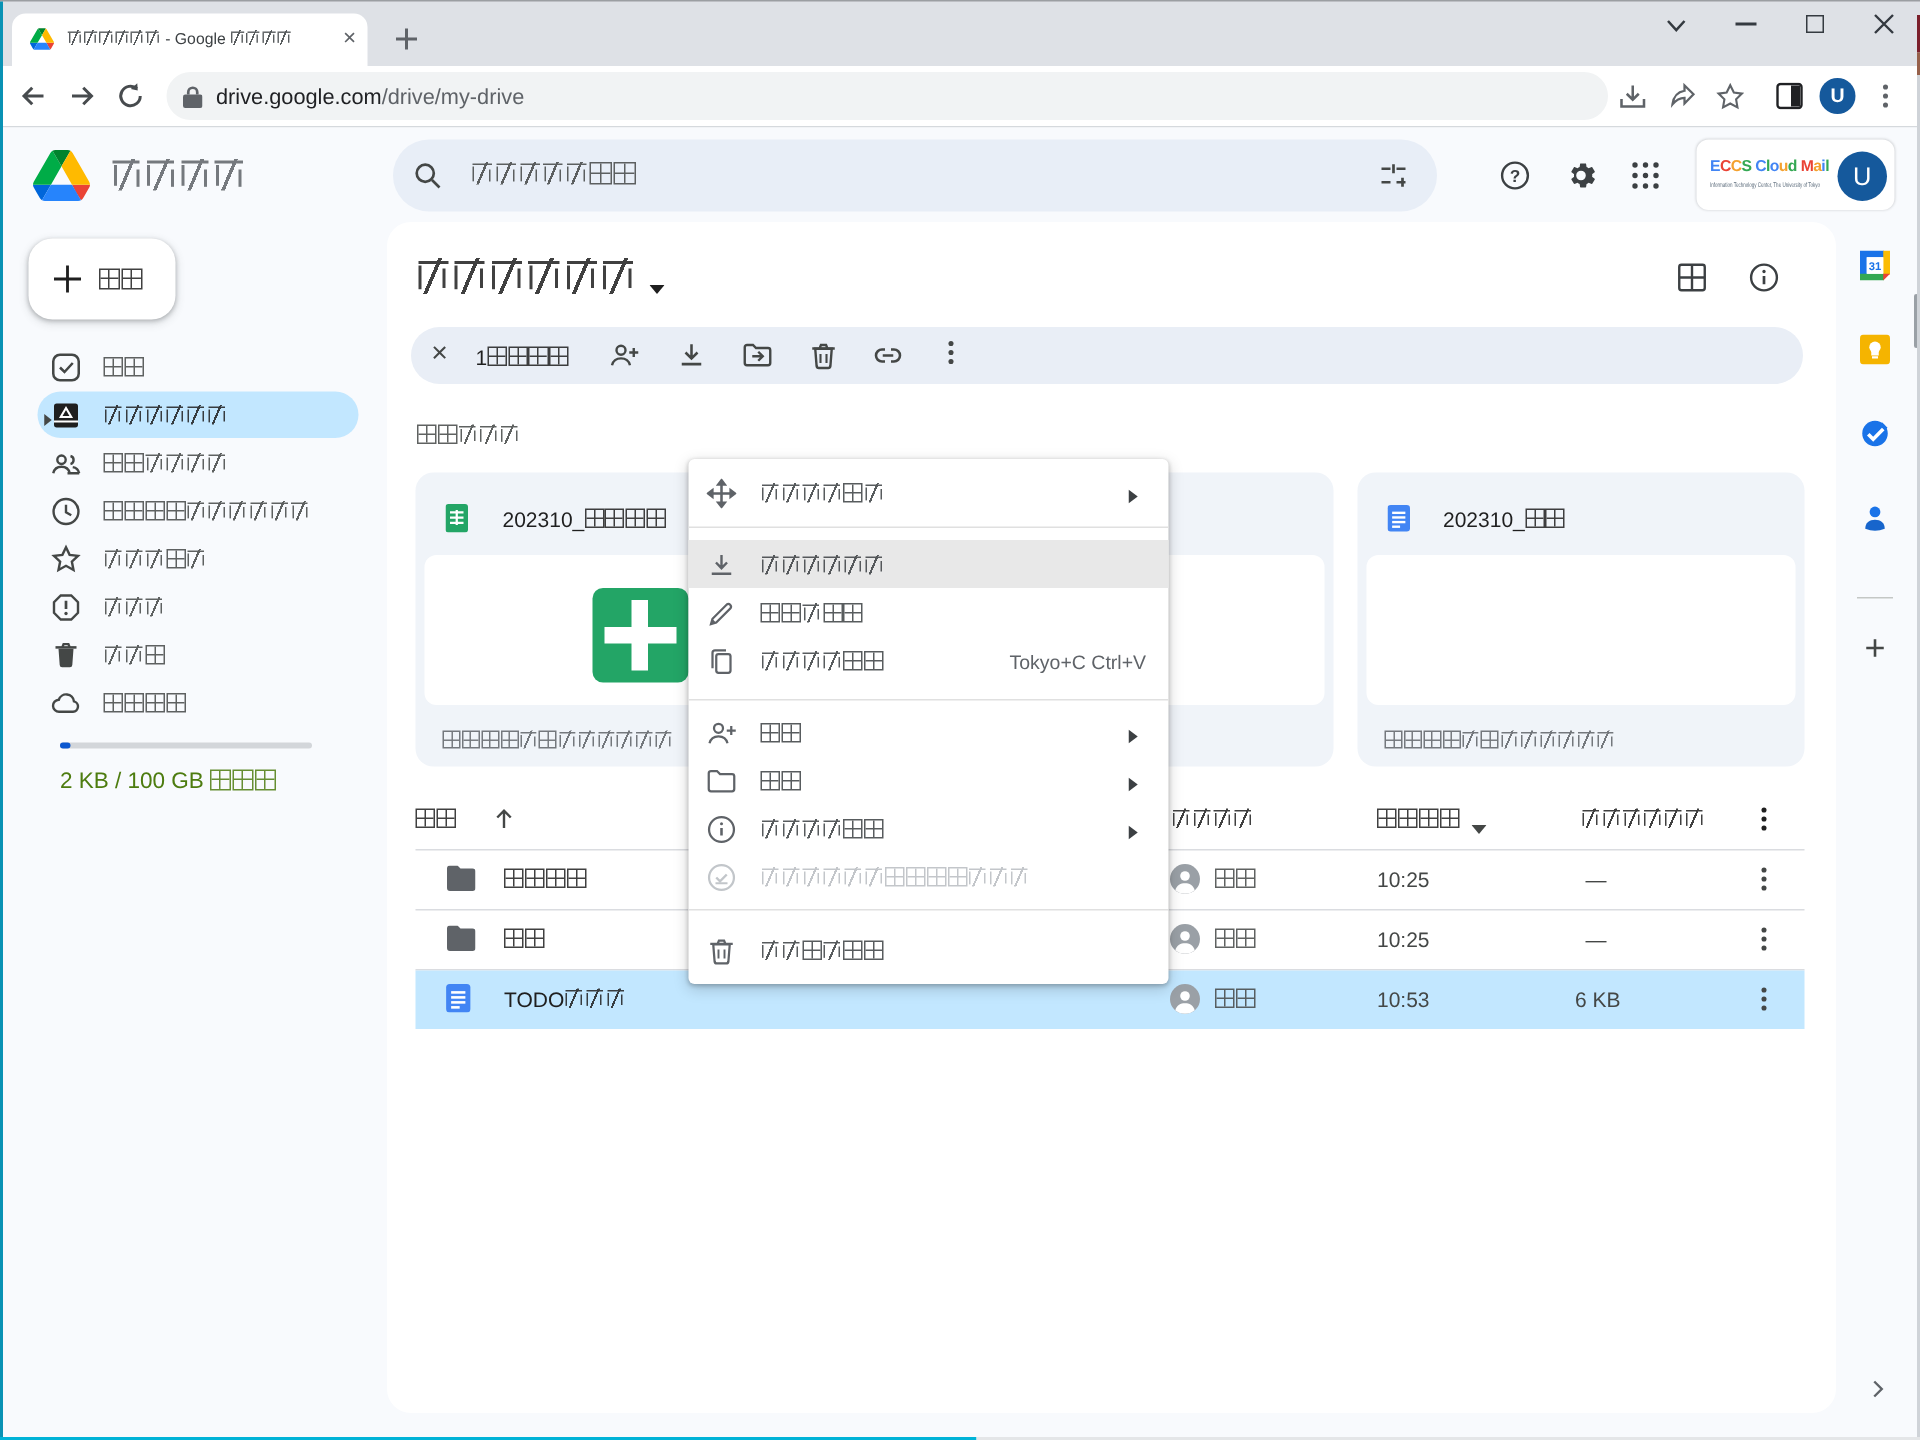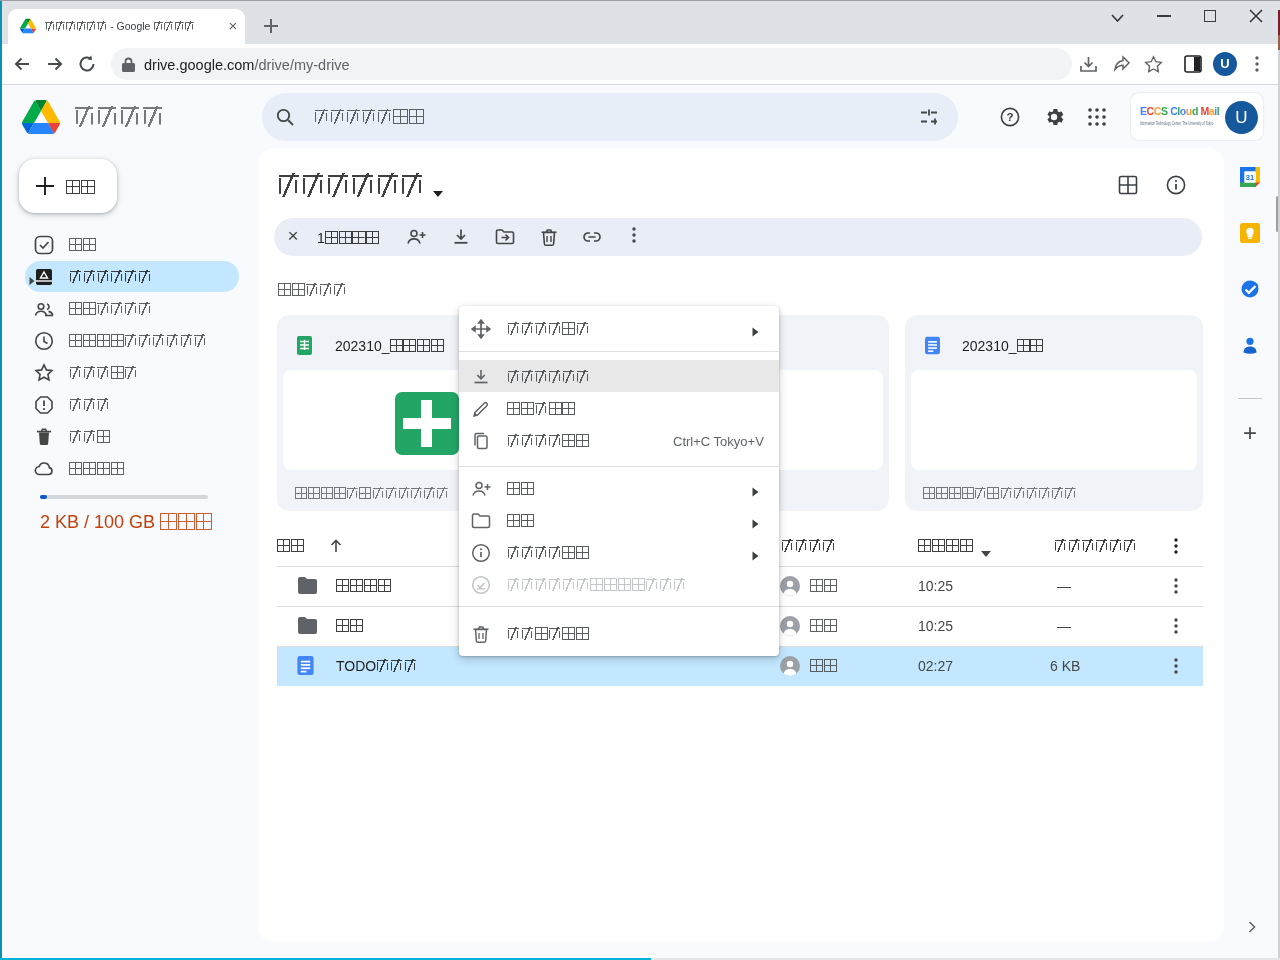--- a/index.html
+++ b/index.html
@@ -182,21 +182,21 @@
 <div class="abs" style="left:69px;top:237px;font-size:14px;color:#444746"><span class="jg jk"></span><span class="jg jk"></span></div>
 <div class="abs" style="left:69px;top:269px;font-size:14px;color:#1f1f1f"><span class="jg ja"></span><span class="jg ja"></span><span class="jg ja"></span><span class="jg ja"></span><span class="jg ja"></span><span class="jg ja"></span></div>
 <div class="abs" style="left:69px;top:301px;font-size:14px;color:#444746"><span class="jg jk"></span><span class="jg jk"></span><span class="jg ja"></span><span class="jg ja"></span><span class="jg ja"></span><span class="jg ja"></span></div>
 <div class="abs" style="left:69px;top:333px;font-size:14px;color:#444746"><span class="jg jk"></span><span class="jg jk"></span><span class="jg jk"></span><span class="jg jk"></span><span class="jg ja"></span><span class="jg ja"></span><span class="jg ja"></span><span class="jg ja"></span><span class="jg ja"></span><span class="jg ja"></span></div>
 <div class="abs" style="left:69px;top:365px;font-size:14px;color:#444746"><span class="jg ja"></span><span class="jg ja"></span><span class="jg ja"></span><span class="jg jk"></span><span class="jg ja"></span></div>
 <div class="abs" style="left:69px;top:397px;font-size:14px;color:#444746"><span class="jg ja"></span><span class="jg ja"></span><span class="jg ja"></span></div>
 <div class="abs" style="left:69px;top:429px;font-size:14px;color:#444746"><span class="jg ja"></span><span class="jg ja"></span><span class="jg jk"></span></div>
 <div class="abs" style="left:69px;top:461px;font-size:14px;color:#444746"><span class="jg jk"></span><span class="jg jk"></span><span class="jg jk"></span><span class="jg jk"></span></div>
 <div class="abs" style="left:40px;top:495px;width:168px;height:4px;background:#d3d6da;border-radius:2px"></div>
 <div class="abs" style="left:40px;top:495px;width:7px;height:4px;background:#0b57d0;border-radius:2px"></div>
-<div class="abs" style="left:40px;top:512px;font-size:18px;color:#c2410c">2 KB / 100 GB <span class="jg jk"></span><span class="jg jk"></span><span class="jg jk"></span></div>
+<div class="abs" style="left:40px;top:512px;font-size:15px;color:#4d7c0f">2 KB / 100 GB <span class="jg jk"></span><span class="jg jk"></span><span class="jg jk"></span></div>
 
 <div class="abs" style="left:277px;top:171px;font-size:25px;color:#1f1f1f"><span class="jg ja"></span><span class="jg ja"></span><span class="jg ja"></span><span class="jg ja"></span><span class="jg ja"></span><span class="jg ja"></span></div>
 <div class="abs" id="caret-title" style="left:433px;top:183px;width:10px;height:6px"><svg width="100%" height="100%" viewBox="0 0 10 6" fill="none">
       <path d="M0 0 H10 L5 6 Z" fill="#1f1f1f"></path>
     </svg></div>
 <div class="abs" id="gridview-icon" style="left:1118px;top:175px;width:20px;height:20px"><svg width="100%" height="100%" viewBox="0 0 20 20" fill="none">
       <g stroke="#3c4043" stroke-width="1.6">
         <rect x="1.5" y="1.5" width="17" height="17" rx="1.5"></rect>
         <path d="M10 1.5 V18.5 M1.5 10 H18.5"></path>
       </g>
@@ -330,21 +330,21 @@
       <rect x="3.5" y="12" width="10" height="1.8" fill="#fff"></rect>
       <rect x="3.5" y="15.5" width="6" height="1.8" fill="#fff"></rect>
     </svg></div>
 <div class="abs" style="left:336px;top:658px;font-size:14px;color:#1f1f1f">TODO<span class="jg ja"></span><span class="jg ja"></span><span class="jg ja"></span></div>
 <div class="abs" id="av3" style="left:780px;top:656px;width:20px;height:20px"><svg width="100%" height="100%" viewBox="0 0 20 20" fill="none">
       <circle cx="10" cy="10" r="10" fill="#9aa0a6"></circle>
       <circle cx="10" cy="8" r="3.2" fill="#fff"></circle>
       <path d="M3.5 17.5c1-3.4 3.6-4.6 6.5-4.6s5.5 1.2 6.5 4.6a10 10 0 0 1-13 0z" fill="#fff"></path>
     </svg></div>
 <div class="abs" style="left:810px;top:658px;font-size:14px;color:#444746"><span class="jg jk"></span><span class="jg jk"></span></div>
-<div class="abs" style="left:918px;top:658px;font-size:14px;color:#444746">02:27</div>
+<div class="abs" style="left:918px;top:658px;font-size:14px;color:#444746">10:53</div>
 <div class="abs" style="left:1050px;top:658px;font-size:14px;color:#444746">6 KB</div>
 <div class="abs" id="r3-dots" style="left:1174px;top:658px;width:4px;height:16px"><svg width="100%" height="100%" viewBox="0 0 4 16" fill="none">
       <circle cx="2" cy="2" r="1.7" fill="#444746"></circle>
       <circle cx="2" cy="8" r="1.7" fill="#444746"></circle>
       <circle cx="2" cy="14" r="1.7" fill="#444746"></circle>
     </svg></div>
 
 <div class="abs" id="cal-icon" style="left:1240px;top:167px;width:20px;height:20px"><svg width="100%" height="100%" viewBox="0 0 20 20" fill="none">
       <rect width="20" height="20" rx="2" fill="#fff"></rect>
       <path d="M0 0 H16 V4.5 H4.5 V16 H0 Z" fill="#1a73e8"></path>
@@ -401,21 +401,21 @@
 <div class="abs" id="mi-ren" style="left:471px;top:399px;width:20px;height:20px"><svg width="100%" height="100%" viewBox="0 0 20 20" fill="none">
       <path d="M3 17 L4 13.5 L13.5 4 a1.8 1.8 0 0 1 2.5 2.5 L6.5 16 Z" stroke="#5f6368" stroke-width="1.5"></path>
       <path d="M3.2 16.8 L6.3 16 L4 13.7 Z" fill="#5f6368"></path>
     </svg></div>
 <div class="abs" style="left:507px;top:401px;font-size:14px;color:#3c4043"><span class="jg jk"></span><span class="jg jk"></span><span class="jg ja"></span><span class="jg jk"></span><span class="jg jk"></span></div>
 <div class="abs" id="mi-copy" style="left:471px;top:431px;width:20px;height:20px"><svg width="100%" height="100%" viewBox="0 0 20 20" fill="none">
       <rect x="6.5" y="5" width="9.5" height="12.5" rx="1.5" stroke="#5f6368" stroke-width="1.5"></rect>
       <path d="M4 14.5 V4.2 A1.7 1.7 0 0 1 5.7 2.5 H13" stroke="#5f6368" stroke-width="1.5"></path>
     </svg></div>
 <div class="abs" style="left:507px;top:433px;font-size:14px;color:#3c4043"><span class="jg ja"></span><span class="jg ja"></span><span class="jg ja"></span><span class="jg ja"></span><span class="jg jk"></span><span class="jg jk"></span></div>
-<div class="abs" style="left:673px;top:434px;font-size:13px;color:#5f6368">Ctrl+C Tokyo+V</div>
+<div class="abs" style="left:673px;top:434px;font-size:13px;color:#5f6368">Tokyo+C Ctrl+V</div>
 <div class="abs" id="mi-share" style="left:471px;top:479px;width:20px;height:20px"><svg width="100%" height="100%" viewBox="0 0 20 20" fill="none">
       <circle cx="8" cy="6.5" r="3" stroke="#5f6368" stroke-width="1.5"></circle>
       <path d="M2 16.5c.8-3.2 3.2-4.6 6-4.6s5.2 1.4 6 4.6" stroke="#5f6368" stroke-width="1.5"></path>
       <path d="M16.5 5 V11 M13.5 8 H19.5" stroke="#5f6368" stroke-width="1.5"></path>
     </svg></div>
 <div class="abs" style="left:507px;top:481px;font-size:14px;color:#3c4043"><span class="jg jk"></span><span class="jg jk"></span></div>
 <div class="abs" id="ar2" style="left:752px;top:483px;width:7px;height:10px"><svg width="100%" height="100%" viewBox="0 0 7 10" fill="none">
       <path d="M0.5 0.5 L6.5 5 L0.5 9.5 Z" fill="#3c4043"></path>
     </svg></div>
 <div class="abs" id="mi-org" style="left:471px;top:511px;width:20px;height:20px"><svg width="100%" height="100%" viewBox="0 0 20 20" fill="none">

